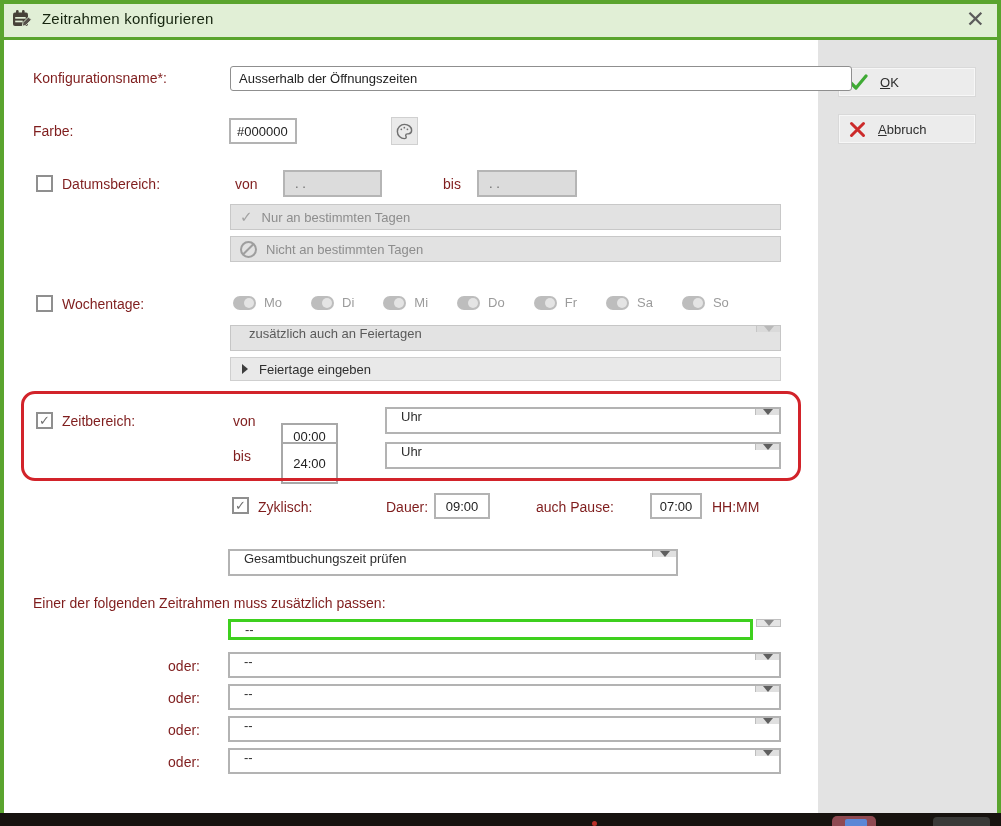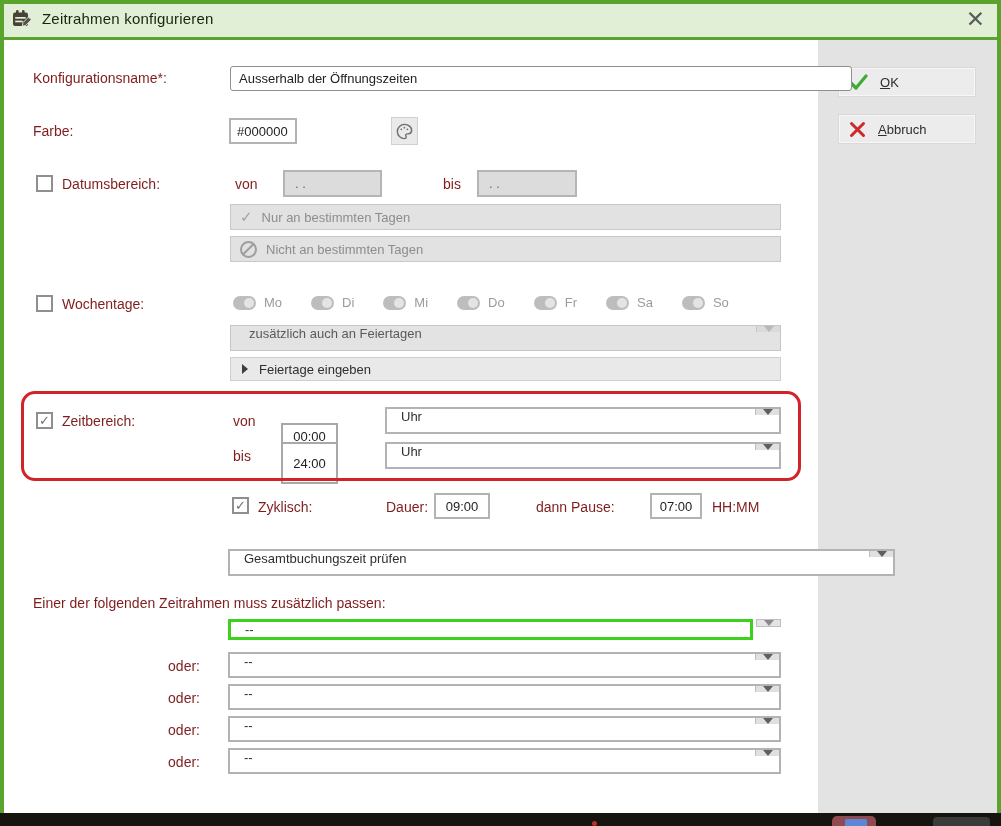--- a/index.html
+++ b/index.html
@@ -200,25 +200,25 @@
       <span class="tri"></span>
     </span>
 </div>
 
 <div class="chk" style="left:232px;top:497px">
     <span>✓</span>
   </div>
 <div class="lbl" style="left:258px;top:499px">Zyklisch:</div>
 <div class="lbl" style="left:386px;top:499px">Dauer:</div>
 <input class="inp time" style="left: 434px; top: 493px; width: 56px; height: 26px; border-color: rgb(179, 179, 179);" value="09:00">
-<div class="lbl" style="left:536px;top:499px">dann Pause:</div>
+<div class="lbl" style="left:536px;top:499px">auch Pause:</div>
 <input class="inp time" style="left: 650px; top: 493px; width: 52px; height: 26px; border-color: rgb(179, 179, 179);" value="07:00">
 <div class="lbl" style="left:712px;top:499px">HH:MM</div>
 
-<div class="dd en" style="left:228px;top:549px;width:667px;height:27px">
+<div class="dd en" style="left:228px;top:549px;width:450px;height:27px">
   <span class="field">Gesamtbuchungszeit prüfen</span>
   <span class="arrow">
       <span class="tri"></span>
     </span>
 </div>
 
 <div class="lbl" style="left:33px;top:595px">Einer der folgenden Zeitrahmen muss zusätzlich passen:</div>
 
 <div class="dd focus" style="left:228px;top:619px;width:553px;height:27px">
   <span class="field">--</span>

